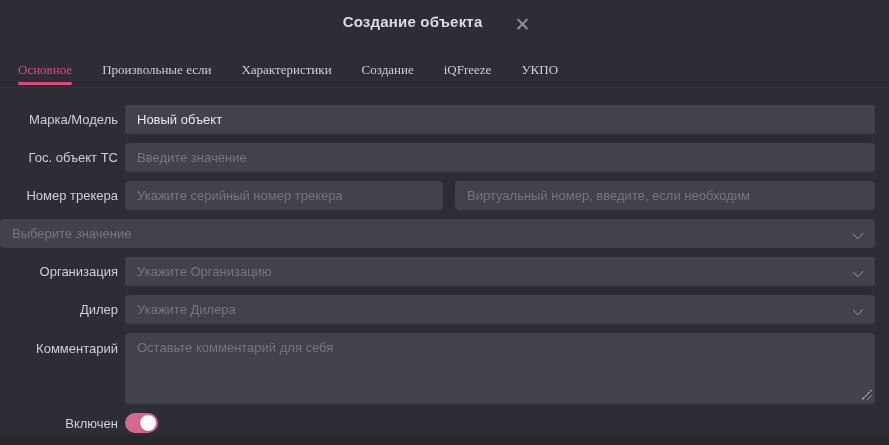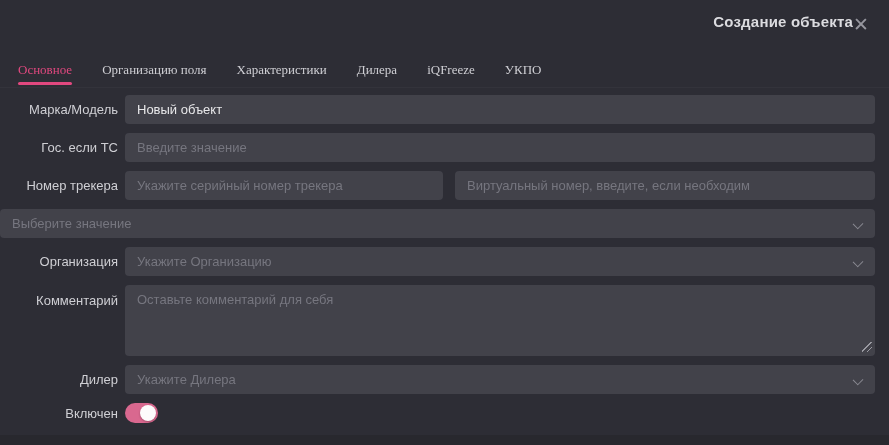--- a/index.html
+++ b/index.html
@@ -10,22 +10,23 @@
     overflow: hidden;
   }
   .modal {
     width: 889px; height: 435px;
     background: #2d2d35;
     position: relative;
     color: #d6d6db;
   }
   
   .modal-header {
-    display: flex; align-items: flex-start; justify-content: flex-end;
+    display: flex; align-items: flex-start; justify-content: center;
     padding: 13px 18px 0 4px;
+    gap: 32px;
   }
   .modal-title {
     font-size: 15px; font-weight: bold; color: #dcdce0; letter-spacing: .2px;
   }
   .close-btn {
     font-size: 19px; line-height: 19px; color: #96969e; cursor: pointer;
     margin-top: 2px; margin-right: 2px; user-select: none;
   }
   
   .tabbar {
@@ -38,21 +39,21 @@
   .tab {
     font-size: 13px; color: #cfcfd4; padding-bottom: 9px; cursor: pointer;
     position: relative; white-space: nowrap;
   }
   .tab.active { color: #e1487f; }
   .tab.active::after {
     content: ""; position: absolute; left: 0; right: 0; bottom: 2px;
     height: 3px; border-radius: 2px; background: #e1487f;
   }
   
-  .form { margin-top: 7px; padding-right: 14px; }
+  .form { margin-top: 17px; padding-right: 14px; }
   .row {
     display: flex; align-items: center; margin-bottom: 9px;
   }
   .row.top-align { align-items: flex-start; }
   .row-label {
     flex: 0 0 118px; width: 118px; text-align: right;
     font-size: 13px; color: #cfcfd4; margin-right: 7px;
     white-space: nowrap;
   }
   .row.top-align .row-label { margin-top: 8px; }
@@ -107,38 +108,38 @@
 
 <div class="modal">
 
   <div class="modal-header">
     <div class="modal-title">Создание объекта</div>
     <div class="close-btn">✕</div>
   </div>
 
   <div class="tabbar">
     <div class="tab active">Основное</div>
-    <div class="tab">Организацию поля</div>
+    <div class="tab">Произвольные если</div>
     <div class="tab">Характеристики</div>
-    <div class="tab">Дилера</div>
+    <div class="tab">Создание</div>
     <div class="tab">iQFreeze</div>
     <div class="tab">УКПО</div>
   </div>
 
   <div class="form">
 
     <div class="row">
       <div class="row-label">Марка/Модель</div>
       <div class="row-fields">
         <input class="field grow" type="text" value="Новый объект" style="">
       </div>
     </div>
 
     <div class="row">
-      <div class="row-label">Гос. если ТС</div>
+      <div class="row-label">Гос. объект ТС</div>
       <div class="row-fields">
         <input class="field grow" type="text" placeholder="Введите значение" style="">
       </div>
     </div>
 
     <div class="row">
       <div class="row-label">Номер трекера</div>
       <div class="row-fields">
         <input class="field fixed-318" type="text" placeholder="Укажите серийный номер трекера" style="">
         <input class="field grow" type="text" placeholder="Виртуальный номер, введите, если необходим" style="">
@@ -157,40 +158,40 @@
     <div class="row">
       <div class="row-label">Организация</div>
       <div class="row-fields">
         <div class="select-field grow">
           <span class="select-placeholder">Укажите Организацию</span>
           <span class="chevron"></span>
         </div>
       </div>
     </div>
 
+    <div class="row">
+      <div class="row-label">Дилер</div>
+      <div class="row-fields">
+        <div class="select-field grow">
+          <span class="select-placeholder">Укажите Дилера</span>
+          <span class="chevron"></span>
+        </div>
+      </div>
+    </div>
+
     <div class="row top-align">
       <div class="row-label">Комментарий</div>
       <div class="row-fields">
         <div class="textarea-wrap">
           <textarea class="field-area" placeholder="Оставьте комментарий для себя" style=""></textarea>
           <span class="resize-handle"></span>
         </div>
       </div>
     </div>
 
-    <div class="row">
-      <div class="row-label">Дилер</div>
-      <div class="row-fields">
-        <div class="select-field grow">
-          <span class="select-placeholder">Укажите Дилера</span>
-          <span class="chevron"></span>
-        </div>
-      </div>
-    </div>
-
     <div class="row toggle-row">
       <div class="row-label">Включен</div>
       <div class="row-fields">
         <div class="toggle">
           <div class="toggle-knob"></div>
         </div>
       </div>
     </div>
 
   </div>

